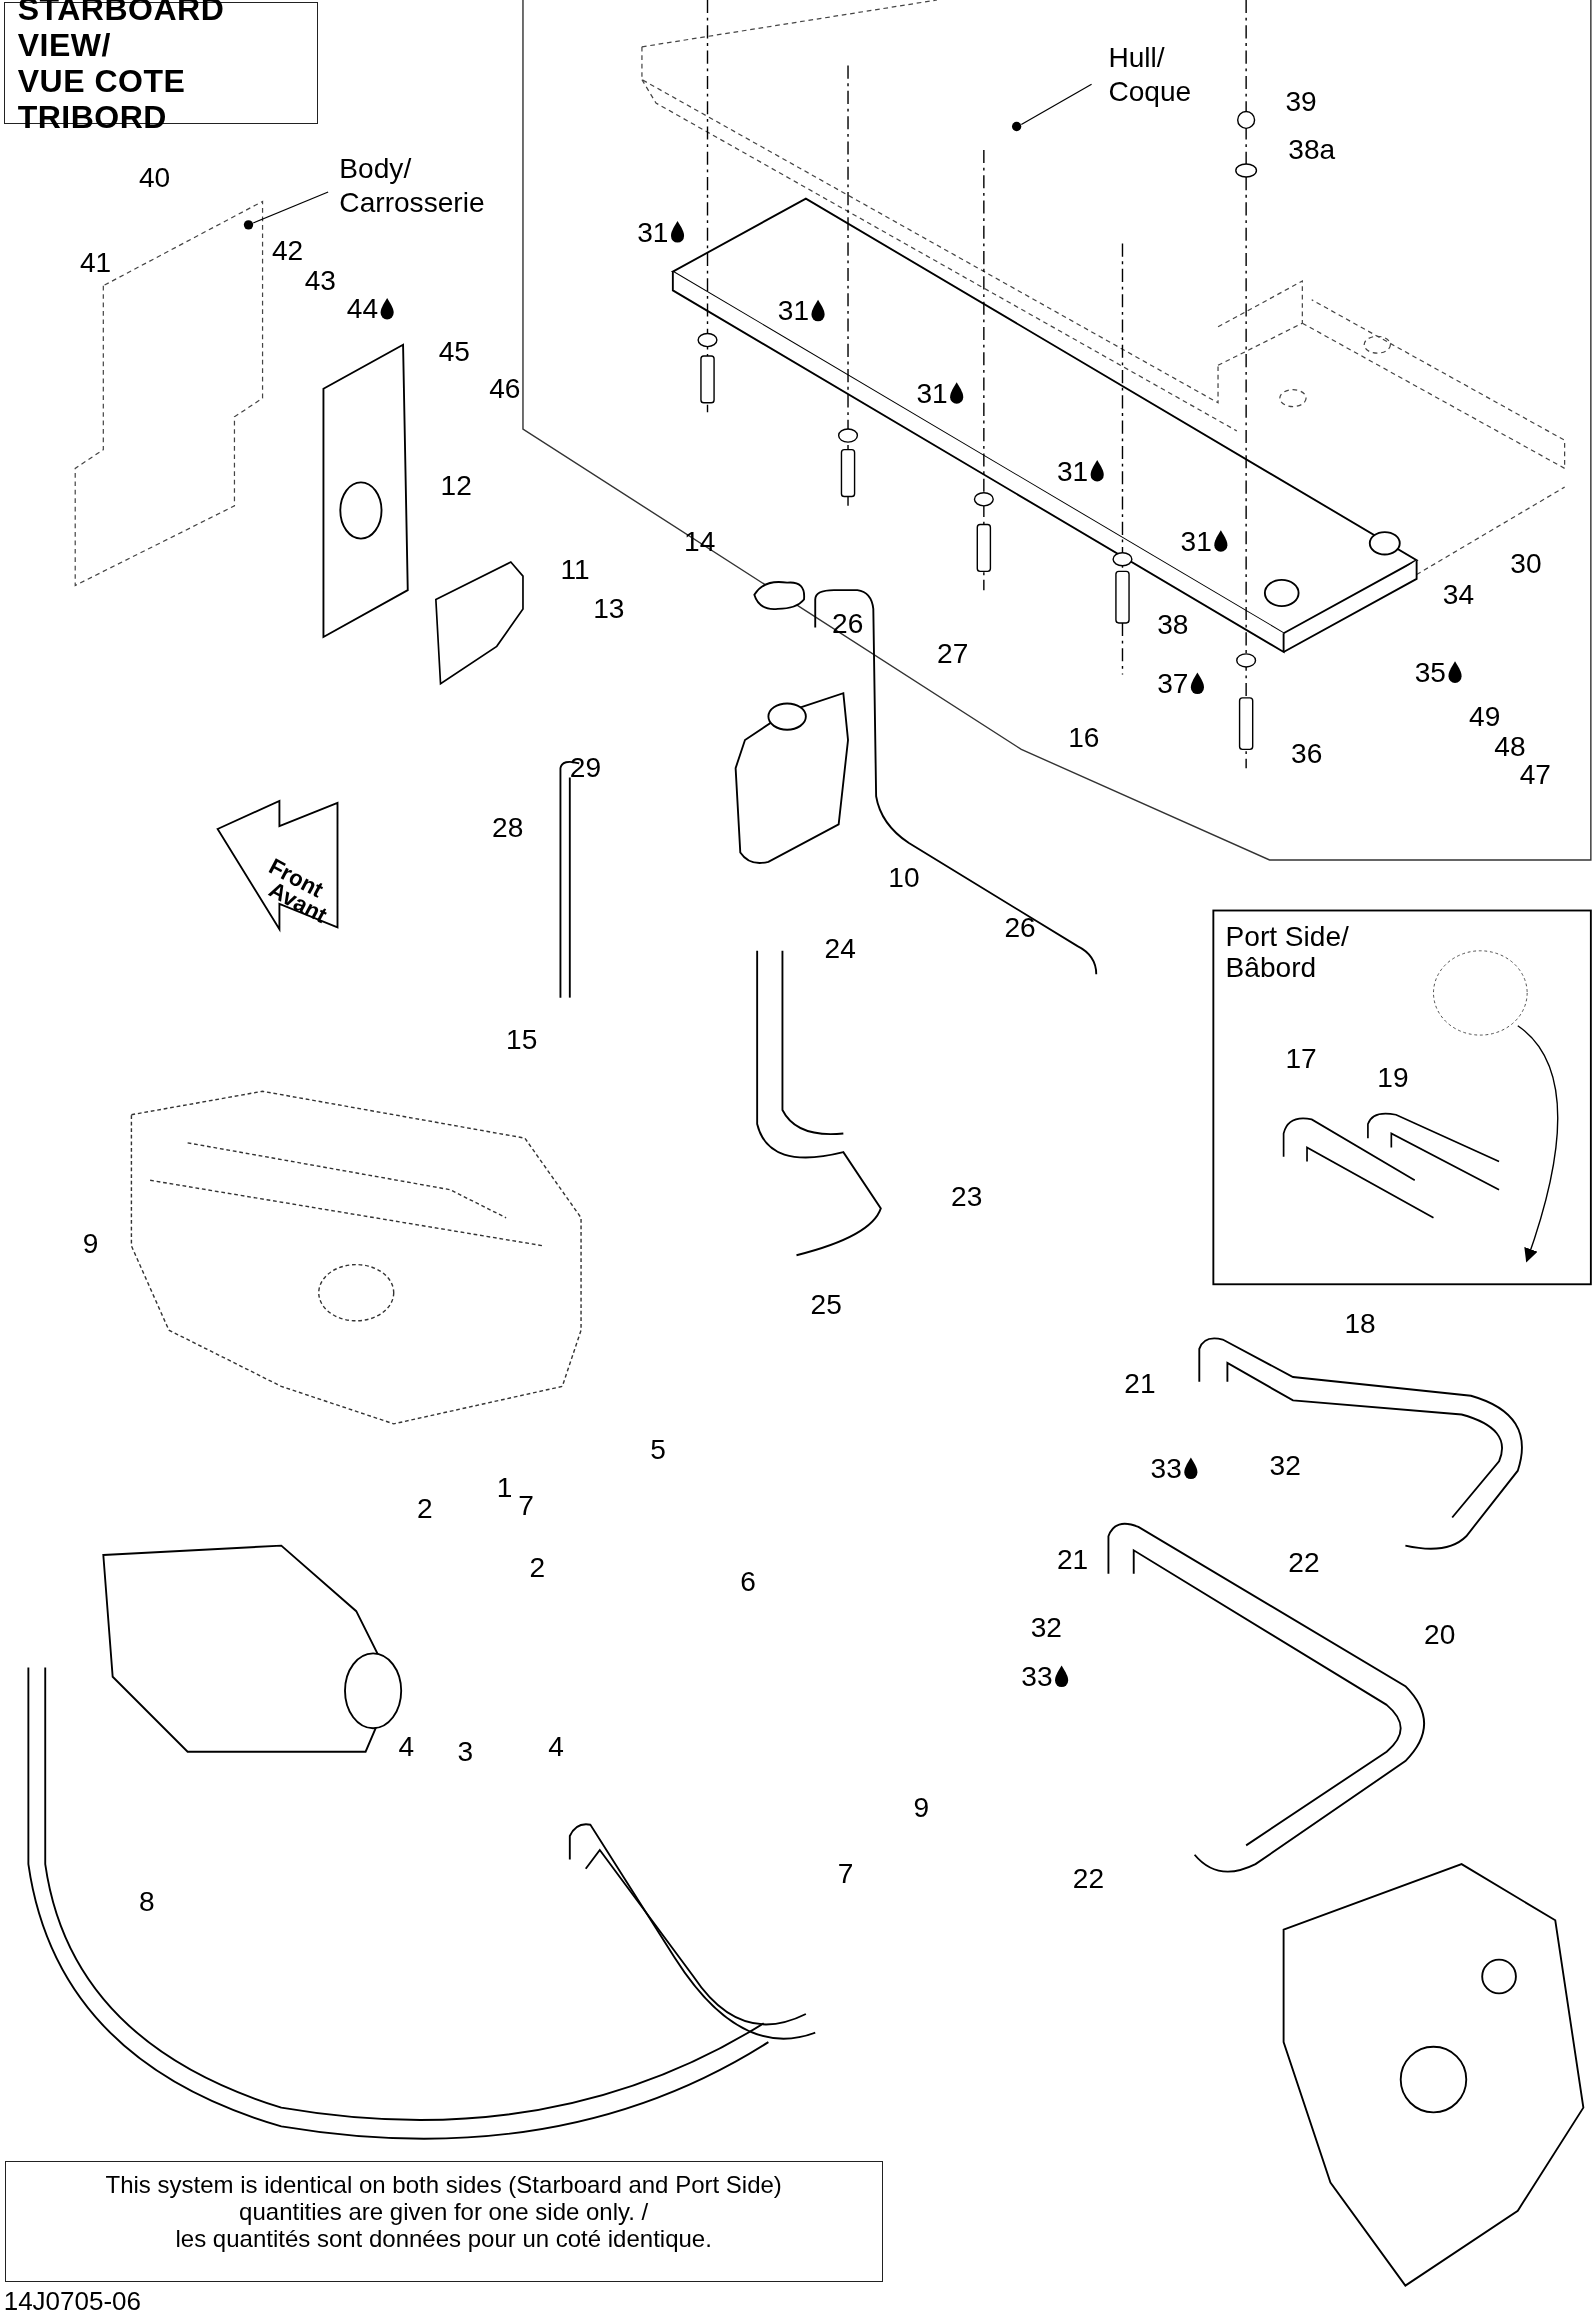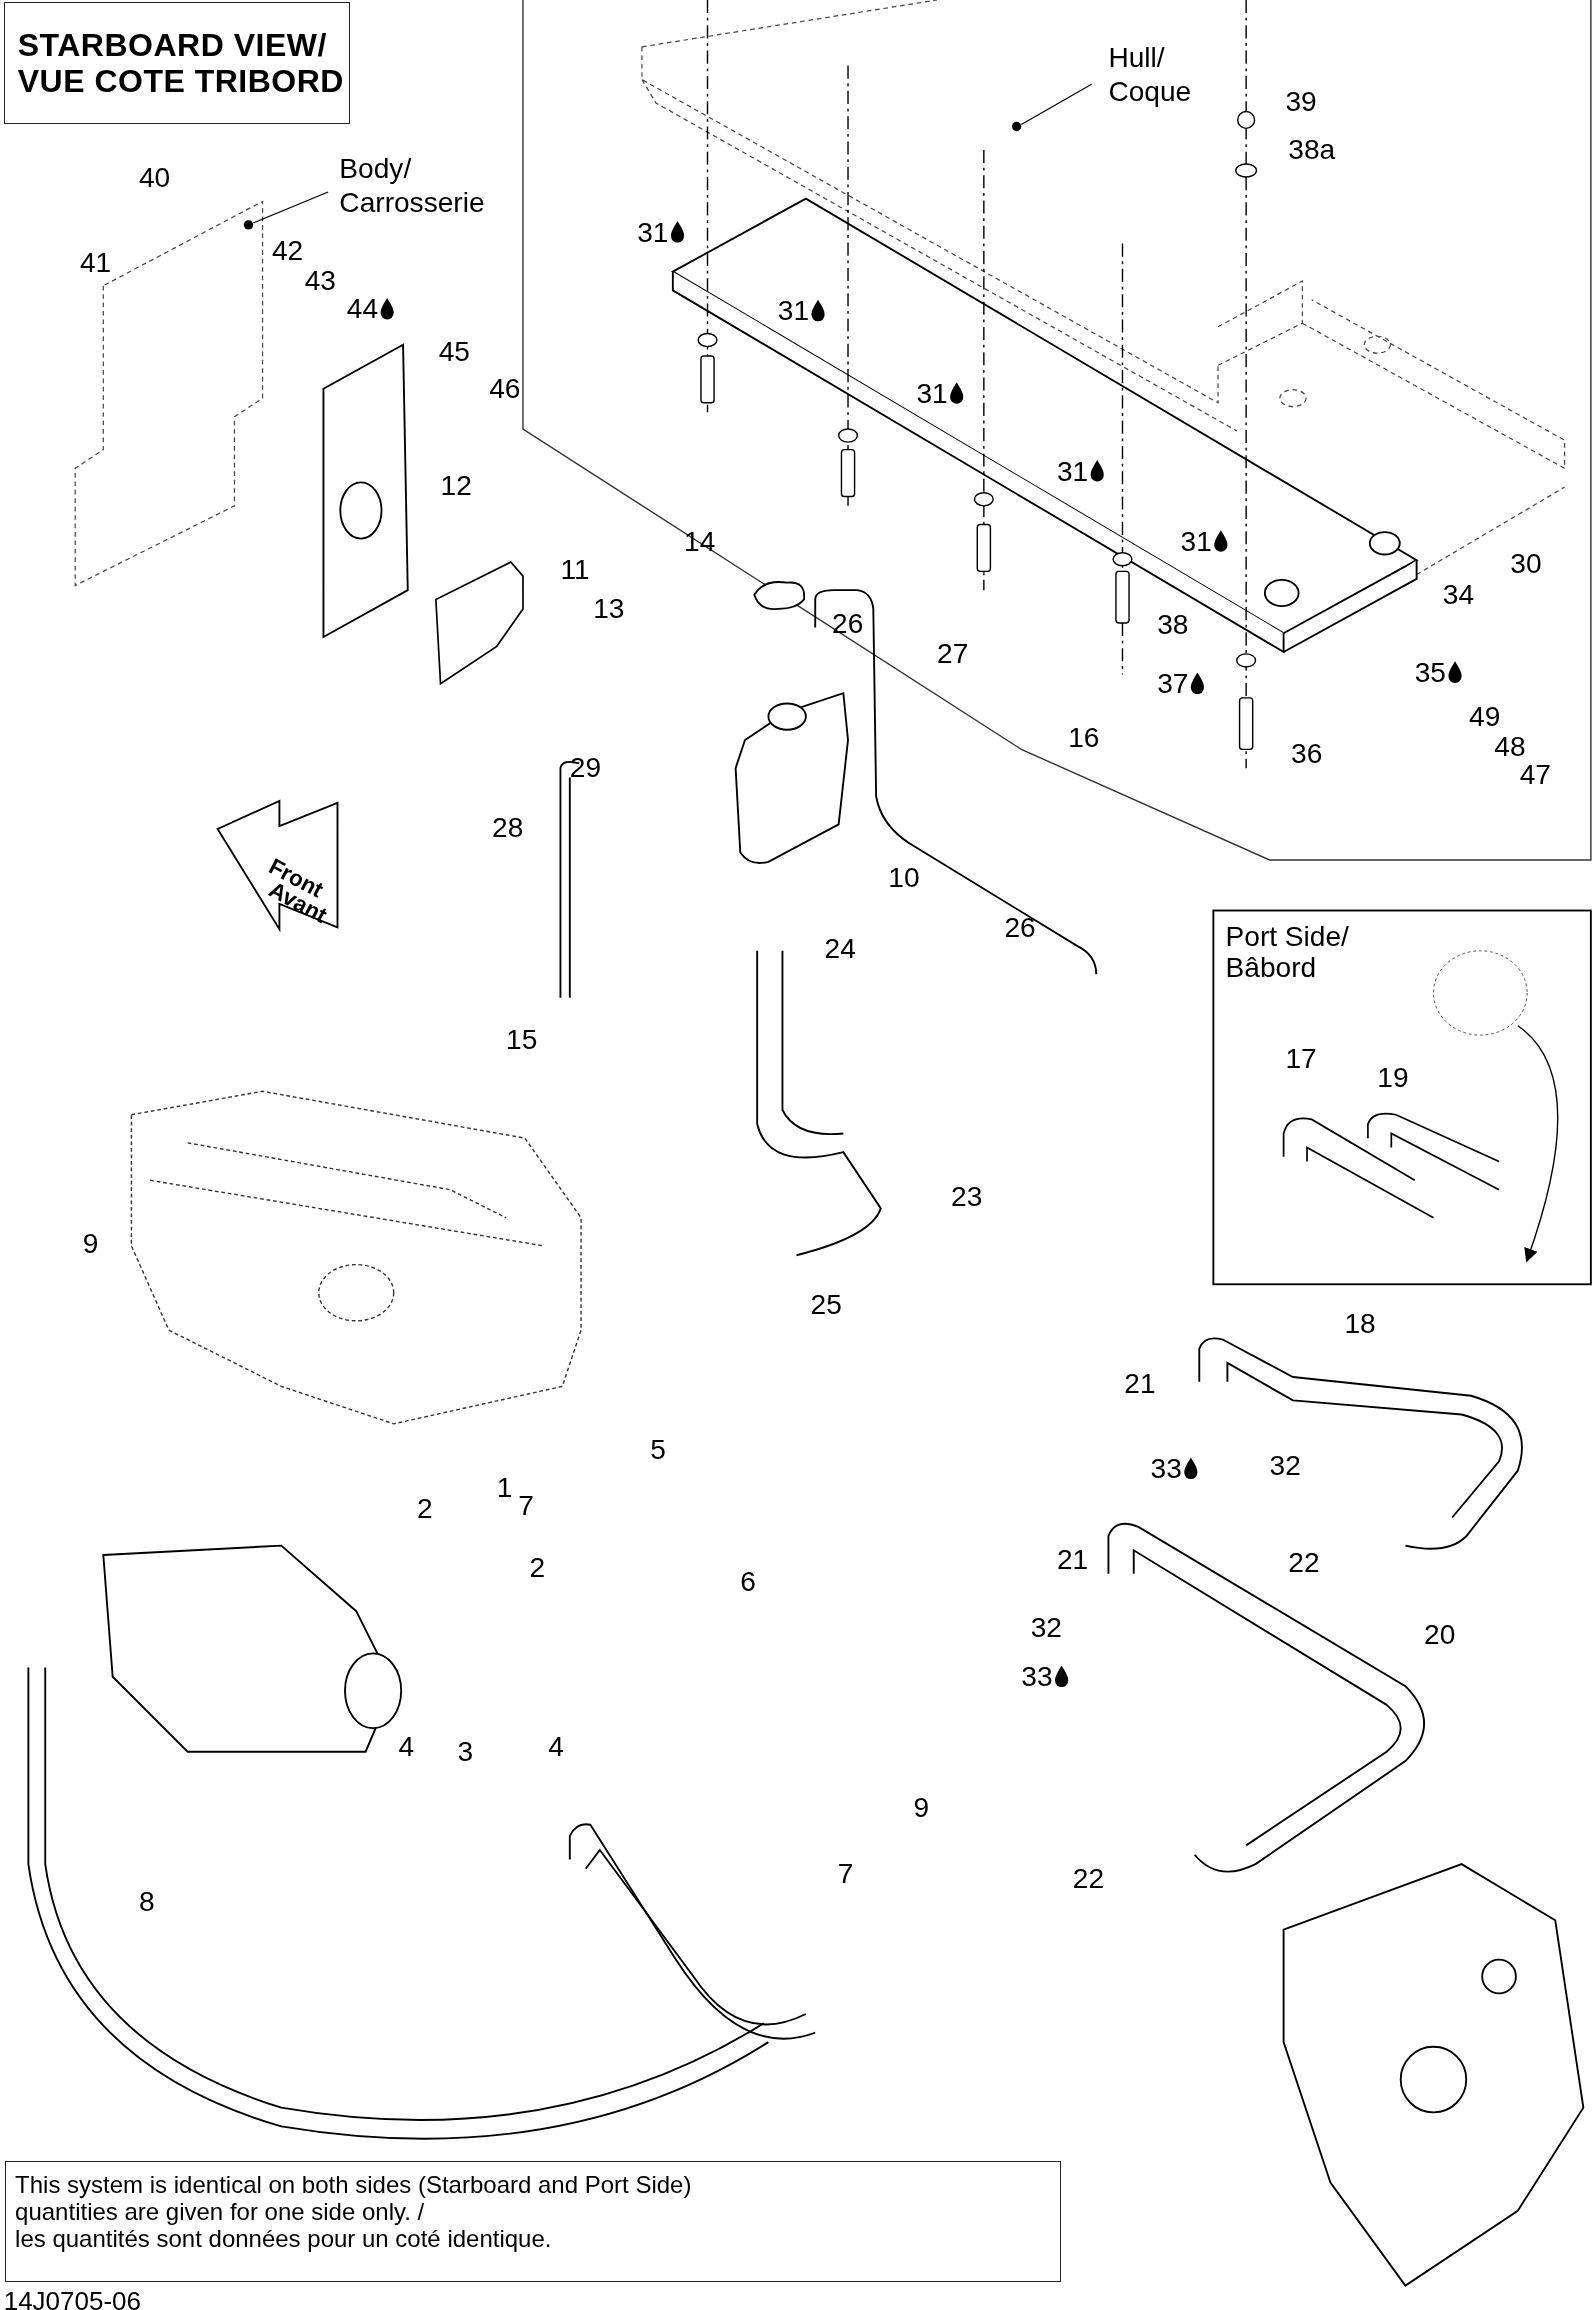--- a/index.html
+++ b/index.html
@@ -1,20 +1,20 @@
 <!DOCTYPE html>
 <html style="font-size:15px"><head>
 <meta charset="utf-8">
 <style>
   html, body { margin:0; padding:0; background:#fff; }
   body { width:1593px; height:2310px; position:relative; overflow:hidden; font-family:"Liberation Sans", sans-serif; color:#000; }
   #canvas { position:absolute; left:0; top:0; }
-  .title-box { position:absolute; left:3.7px; top:1.9px; width:346px; height:122px; border:1.9px solid #222; box-sizing:border-box; display:flex; flex-direction:column; justify-content:center; padding-left:13px; }
+  .title-box { position:absolute; left:3.7px; top:1.9px; width:314px; height:122px; border:1.9px solid #222; box-sizing:border-box; display:flex; flex-direction:column; justify-content:center; padding-left:13px; }
   .title-box span { font-weight:bold; font-size:32px; line-height:36px; letter-spacing:0.5px; }
-  .note-box { position:absolute; left:4.7px; top:2161px; width:1056px; height:121px; border:1.9px solid #222; box-sizing:border-box; padding:9.4px 9.4px; font-size:24px; line-height:27px; }
+  .note-box { position:absolute; left:4.7px; top:2161px; width:878px; height:121px; border:1.9px solid #222; box-sizing:border-box; padding:9.4px 9.4px; font-size:24px; line-height:27px;text-align:center; }
   .note-box div { white-space:nowrap; }
   .fig-code { position:absolute; left:3.7px; top:2286px; font-size:26px; }
   .callout { font-family:"Liberation Sans", sans-serif; font-size:30px; fill:#000; }
   .ref-text { font-family:"Liberation Sans", sans-serif; font-size:30px; fill:#000; }
   .front-text { font-family:"Liberation Sans", sans-serif; font-weight:bold; font-size:24px; fill:#000; }
   .port-label { font-family:"Liberation Sans", sans-serif; font-size:30px; fill:#000; }
 </style>
 </head>
 <body>
 

